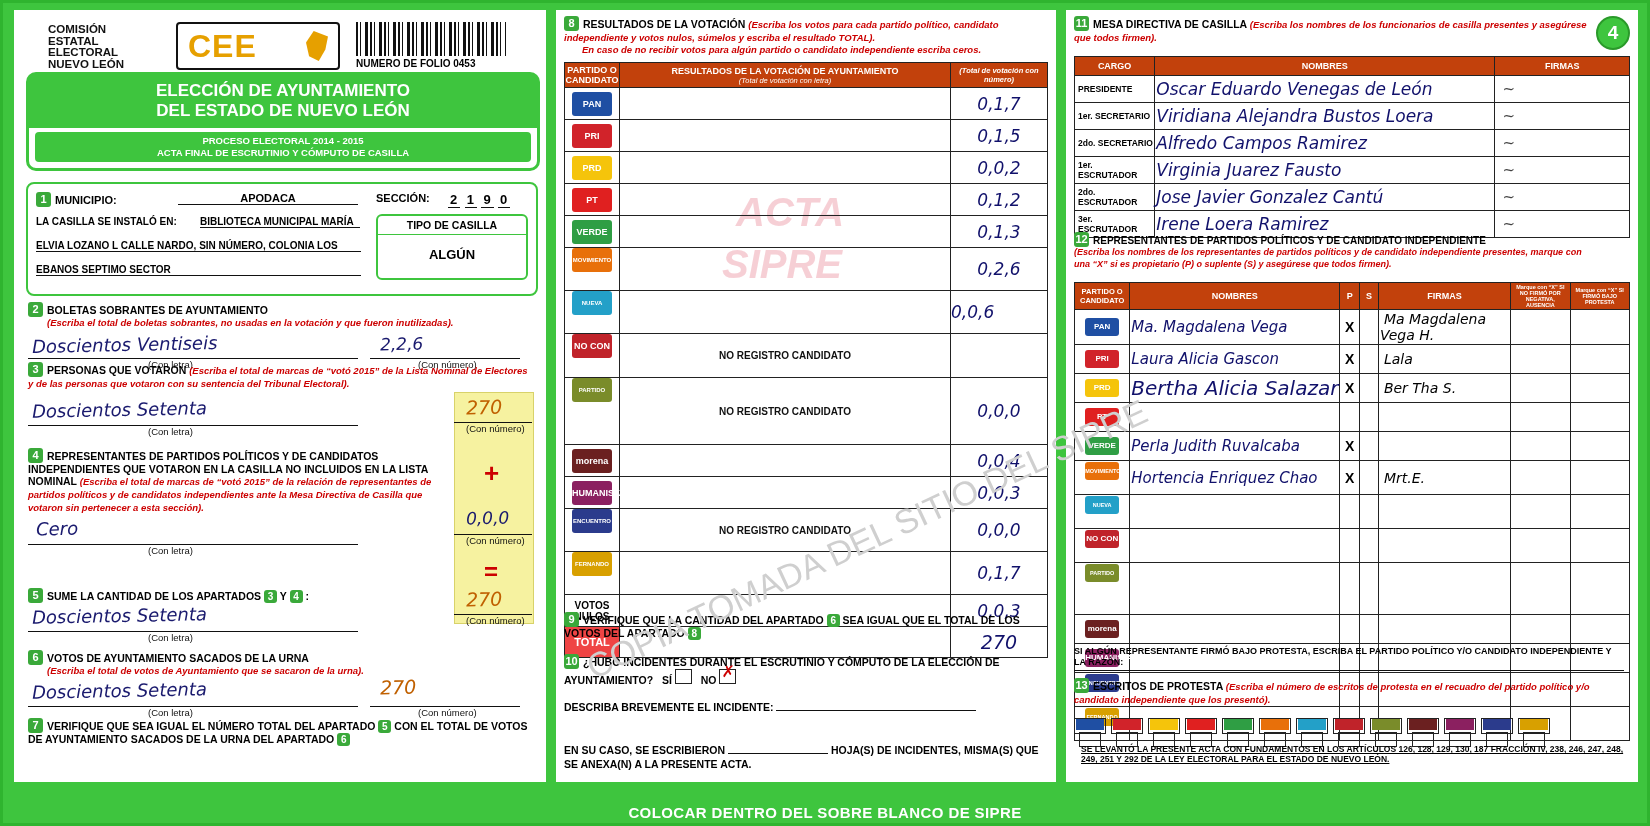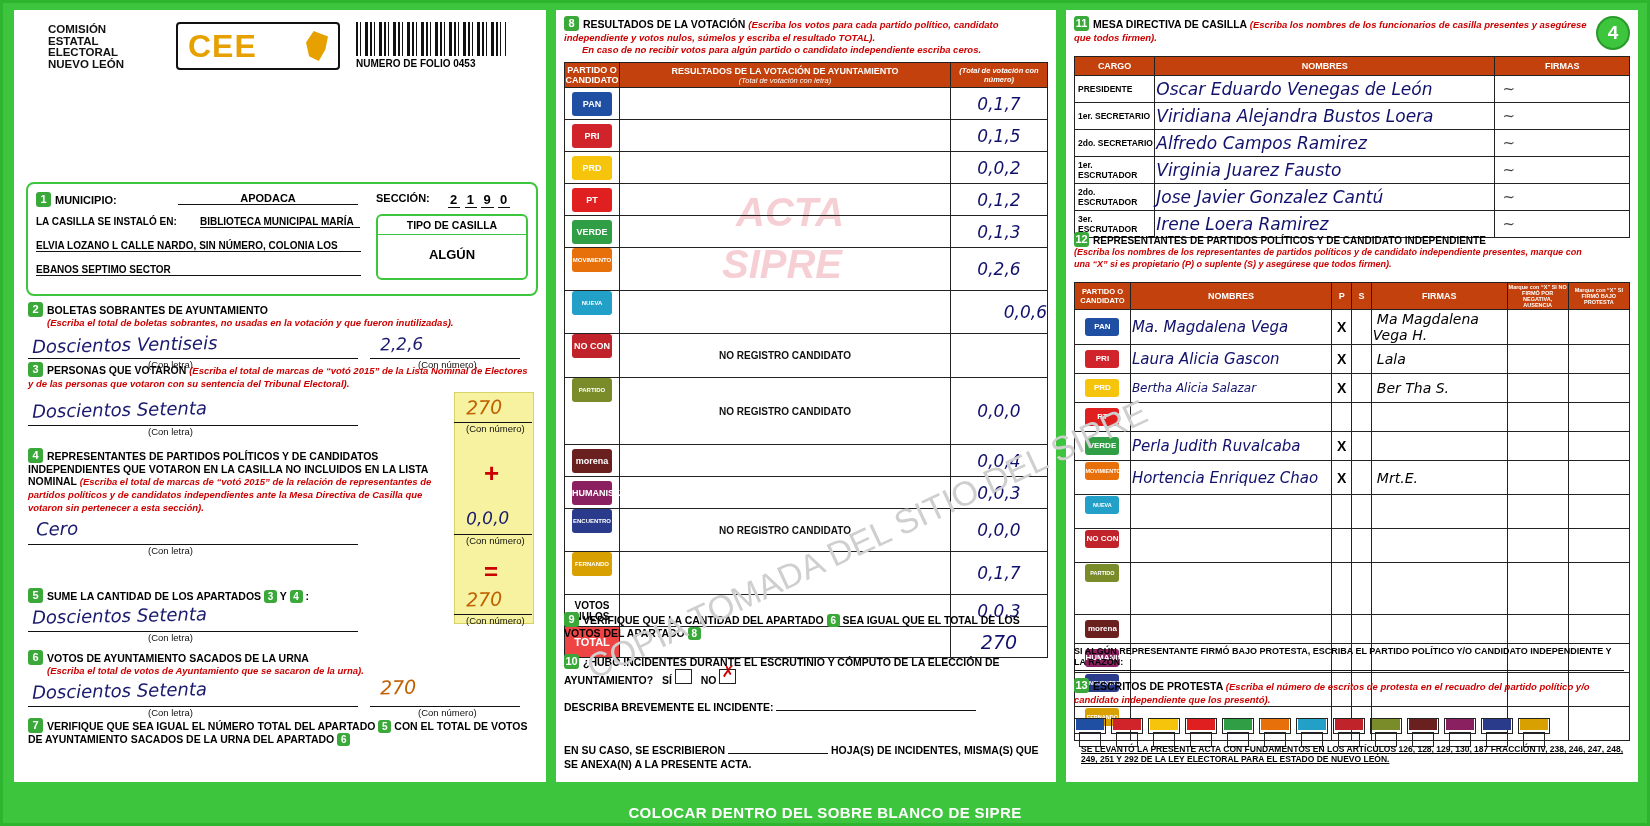--- a/index.html
+++ b/index.html
@@ -73,20 +73,30 @@
         <div>NUEVO LEÓN</div>
       </div>
       <div class="cee-logo">
         <span>CEE</span>
         <div class="cee-state"></div>
       </div>
       <div class="barcode"></div>
       <div class="folio">NUMERO DE FOLIO 0453</div>
     </div>
 
+    <div class="greenbox">
+      <div class="title-band">
+        <div>ELECCIÓN DE AYUNTAMIENTO</div>
+        <div>DEL ESTADO DE NUEVO LEÓN</div>
+      </div>
+      <div class="sub-band">
+        <div>PROCESO ELECTORAL  2014 - 2015</div>
+        <div>ACTA FINAL DE ESCRUTINIO Y CÓMPUTO DE CASILLA</div>
+      </div>
+    </div>
 
     <div class="secbox" style="left:12px;top:172px;width:508px;height:110px;">
       <div style="position:absolute;left:8px;top:8px;font-size:11px;font-weight:bold;">
         <span class="num">1</span><span>MUNICIPIO:</span>
       </div>
       <div style="position:absolute;left:150px;top:8px;width:180px;text-align:center;font-size:11px;font-weight:bold;border-bottom:1px solid #111;">APODACA</div>
       <div style="position:absolute;left:348px;top:8px;font-size:11px;font-weight:bold;">SECCIÓN:</div>
       <div style="position:absolute;left:420px;top:6px;">
         <span style="font-size:13px;font-weight:bold;letter-spacing:1px;border-bottom:1px solid #111;padding:0 2px;">2</span>
         <span style="font-size:13px;font-weight:bold;letter-spacing:1px;border-bottom:1px solid #111;padding:0 2px;">1</span>
@@ -244,21 +254,21 @@
             <td style="text-align: center;"><span class="hand2">0,1,3</span></td>
           </tr>
           <tr>
             <td class="party"><span class="plogo" style="background: rgb(232, 112, 10); font-size: 6px;">MOVIMIENTO CIUDADANO</span></td>
             <td></td>
             <td style="text-align: center;"><span class="hand2">0,2,6</span></td>
           </tr>
           <tr>
             <td class="party"><span class="plogo" style="background: rgb(35, 160, 200); font-size: 6px;">NUEVA ALIANZA</span></td>
             <td></td>
-            <td style="text-align: right;"><span class="hand2">0,0,6</span></td>
+            <td style="text-align: left;"><span class="hand2">0,0,6</span></td>
           </tr>
           <tr>
             <td class="party"><span class="plogo" style="background: rgb(192, 35, 42); font-size: 9px;">NO CON 12</span></td>
             <td class="noreg">NO REGISTRO CANDIDATO</td>
             <td style="text-align: center;"><span class="hand2"></span></td>
           </tr>
           <tr>
             <td class="party"><span class="plogo" style="background: rgb(122, 140, 42); font-size: 6px;">PARTIDO CRUZADA CIUDADANA</span></td>
             <td class="noreg">NO REGISTRO CANDIDATO</td>
             <td style="text-align: center;"><span class="hand2">0,0,0</span></td>
@@ -412,21 +422,21 @@
             <td style="height: 26px; text-align: center;"><span class="plogo" style="background: rgb(209, 35, 42); width: 34px; height: 18px; line-height: 18px; font-size: 8px;">PRI</span></td>
             <td><span class="hand2" style="font-size: 15px;">Laura Alicia Gascon</span></td>
             <td style="text-align: center; font-size: 14px; font-weight: bold;">X</td>
             <td style="text-align: center;"></td>
             <td><span style="font-family: &quot;DejaVu Sans&quot;, sans-serif; font-style: italic; font-size: 14px; padding-left: 4px;">Lala</span></td>
             <td></td>
             <td></td>
           </tr>
           <tr>
             <td style="height: 26px; text-align: center;"><span class="plogo" style="background: rgb(245, 196, 11); width: 34px; height: 18px; line-height: 18px; font-size: 8px;">PRD</span></td>
-            <td><span class="hand2" style="font-size: 12px;">Bertha Alicia Salazar</span></td>
+            <td><span class="hand2" style="font-size: 20px;">Bertha Alicia Salazar</span></td>
             <td style="text-align: center; font-size: 14px; font-weight: bold;">X</td>
             <td style="text-align: center;"></td>
             <td><span style="font-family: &quot;DejaVu Sans&quot;, sans-serif; font-style: italic; font-size: 14px; padding-left: 4px;">Ber Tha S.</span></td>
             <td></td>
             <td></td>
           </tr>
           <tr>
             <td style="height: 26px; text-align: center;"><span class="plogo" style="background: rgb(224, 32, 32); width: 34px; height: 18px; line-height: 18px; font-size: 8px;">PT</span></td>
             <td><span class="hand2" style="font-size: 15px;"></span></td>
             <td style="text-align: center; font-size: 14px; font-weight: bold;"></td>

